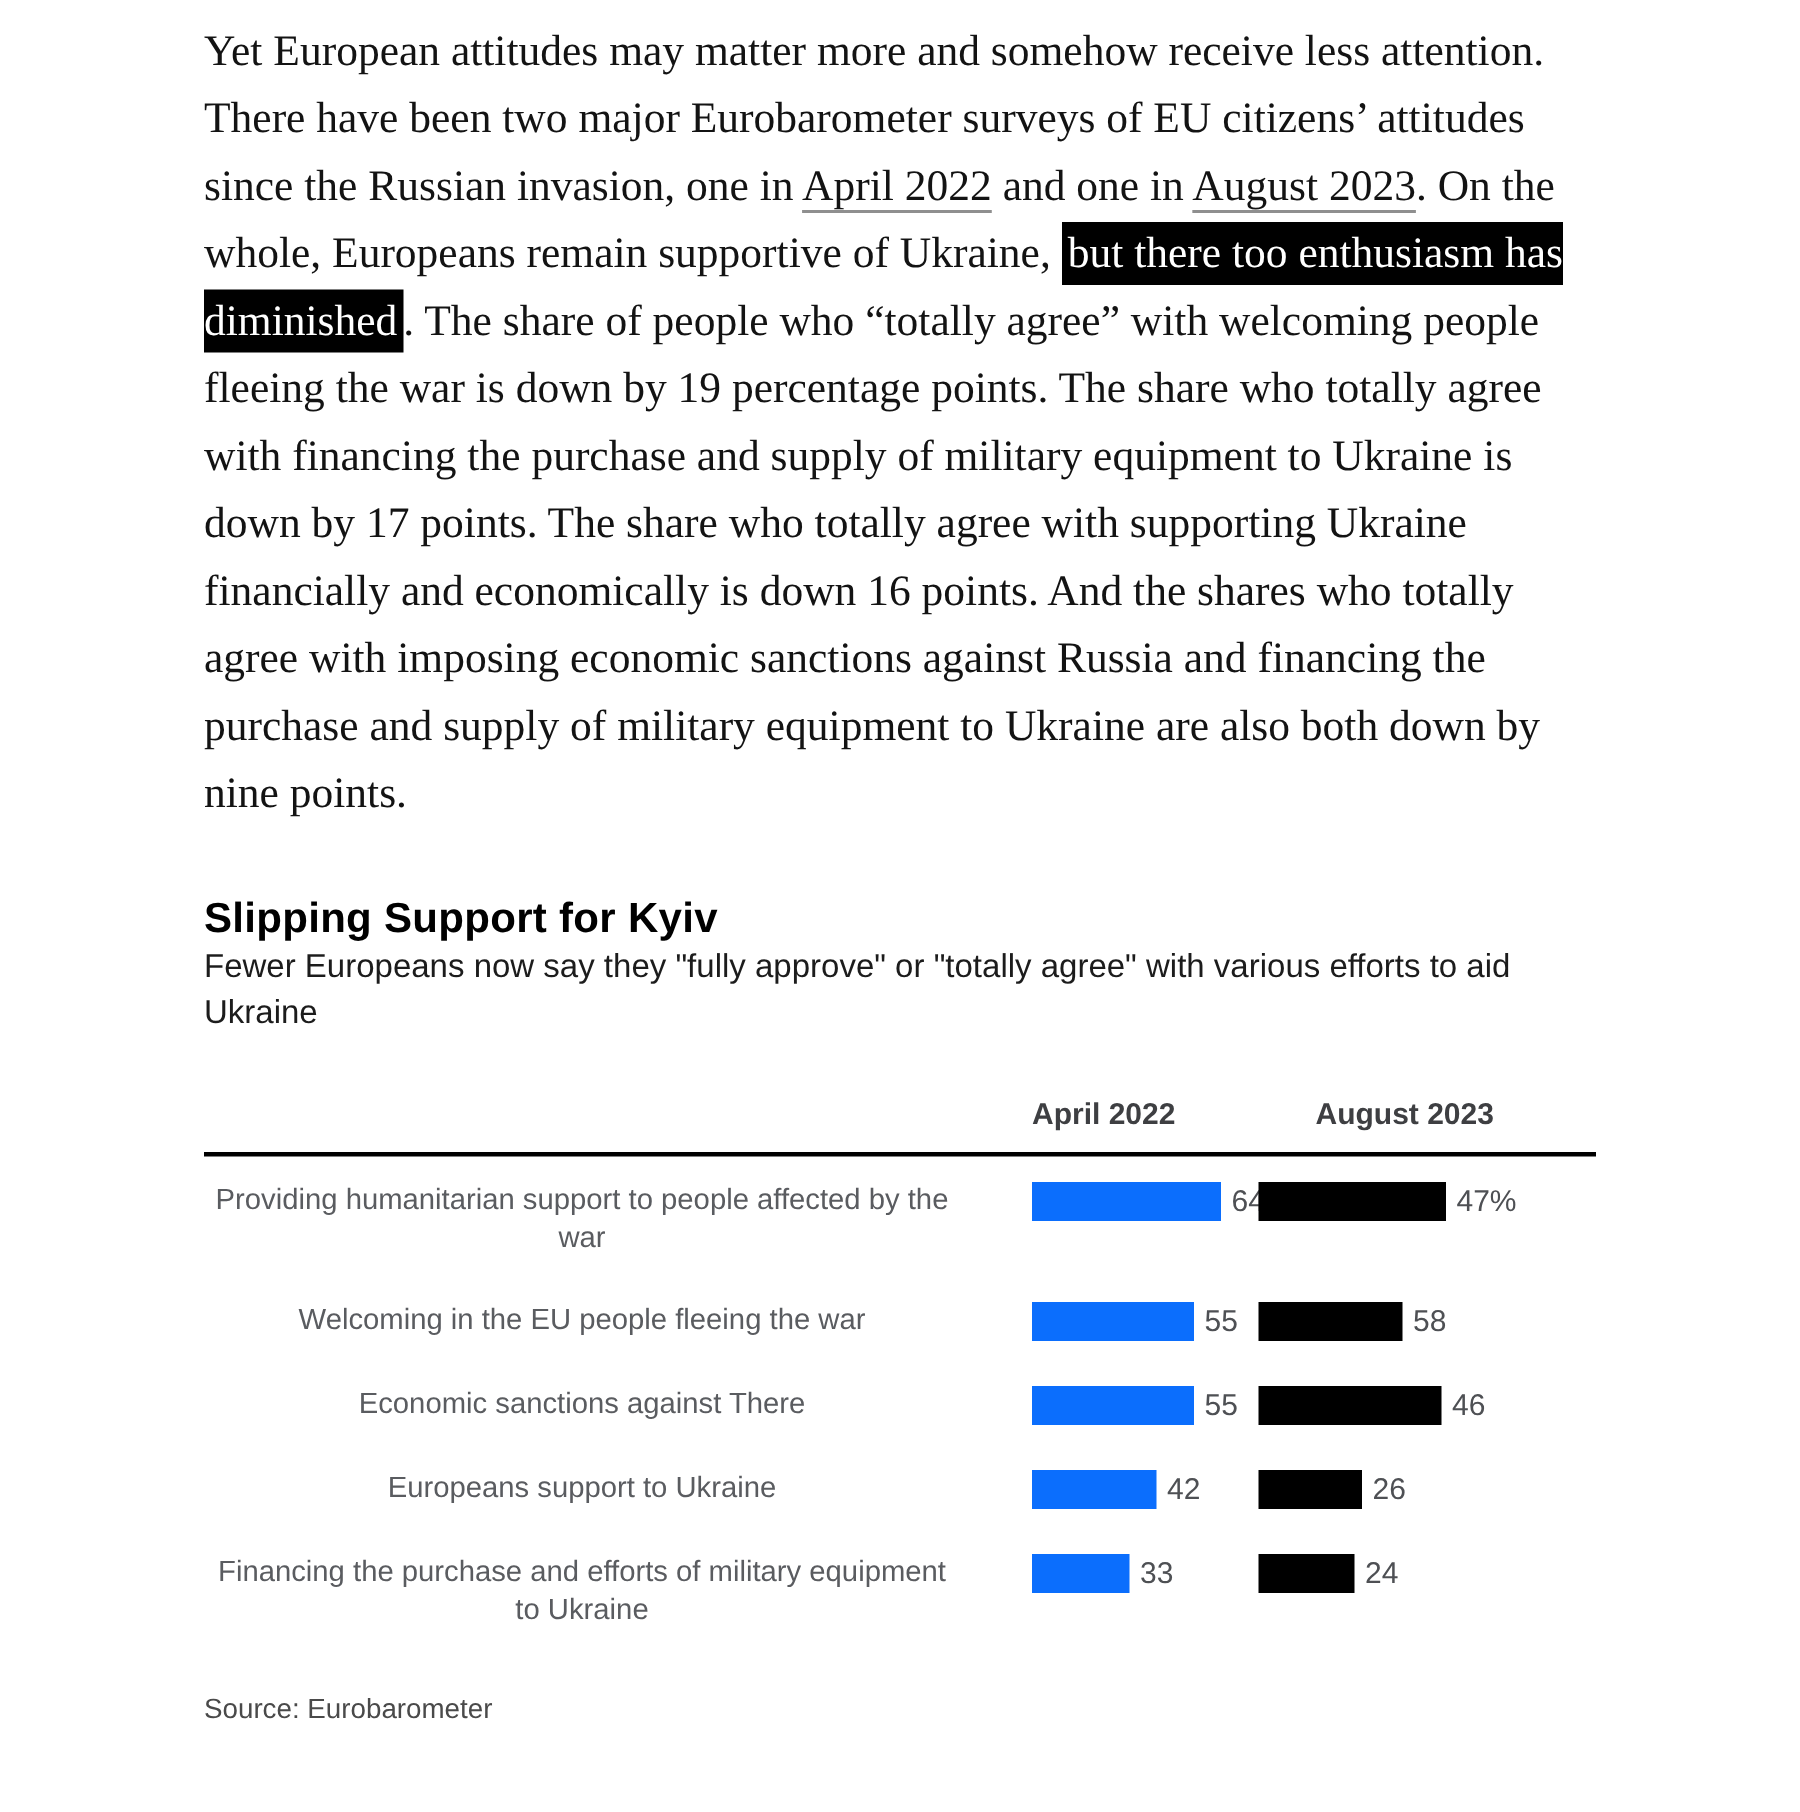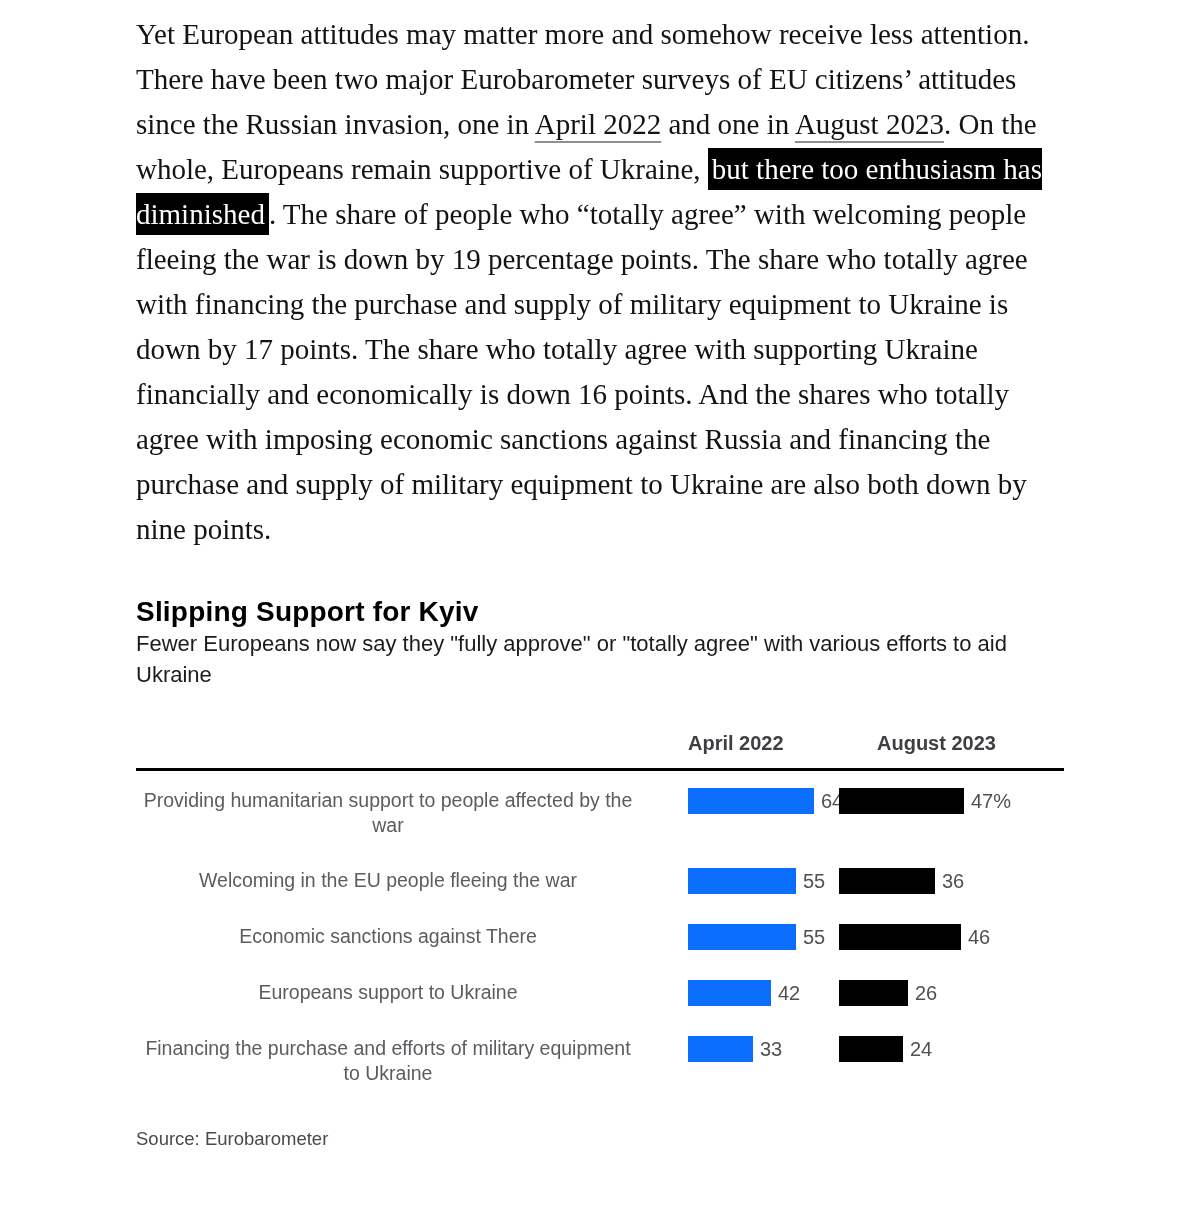--- a/index.html
+++ b/index.html
@@ -115,21 +115,21 @@
       </div>
 
       <div class="chart-row">
         <div class="row-label">Welcoming in the EU people fleeing the war</div>
         <div class="bar-cell april">
           <div class="bar" style="width: 108px; background: rgb(11, 110, 253);"></div>
           <div class="bar-value">55</div>
         </div>
         <div class="bar-cell august">
           <div class="bar" style="width: 96px; background: rgb(0, 0, 0);"></div>
-          <div class="bar-value">36</div>
+          <div class="bar-value">58</div>
         </div>
       </div>
 
       <div class="chart-row">
         <div class="row-label">Economic sanctions against There</div>
         <div class="bar-cell april">
           <div class="bar" style="width: 108px; background: rgb(11, 110, 253);"></div>
           <div class="bar-value">55</div>
         </div>
         <div class="bar-cell august">

